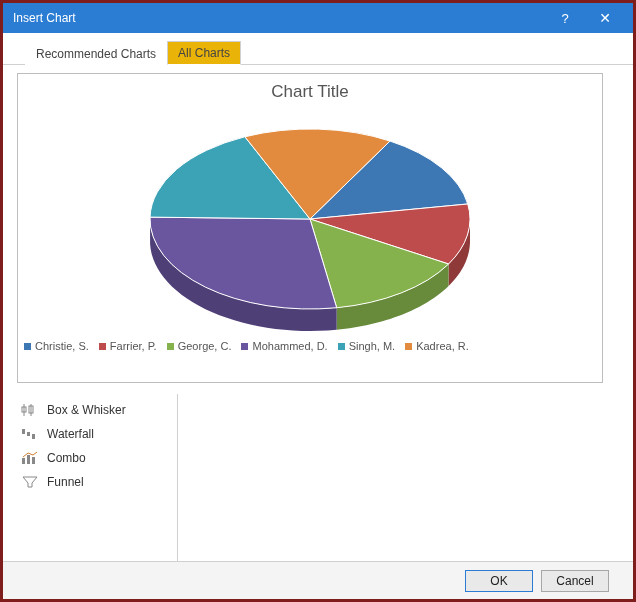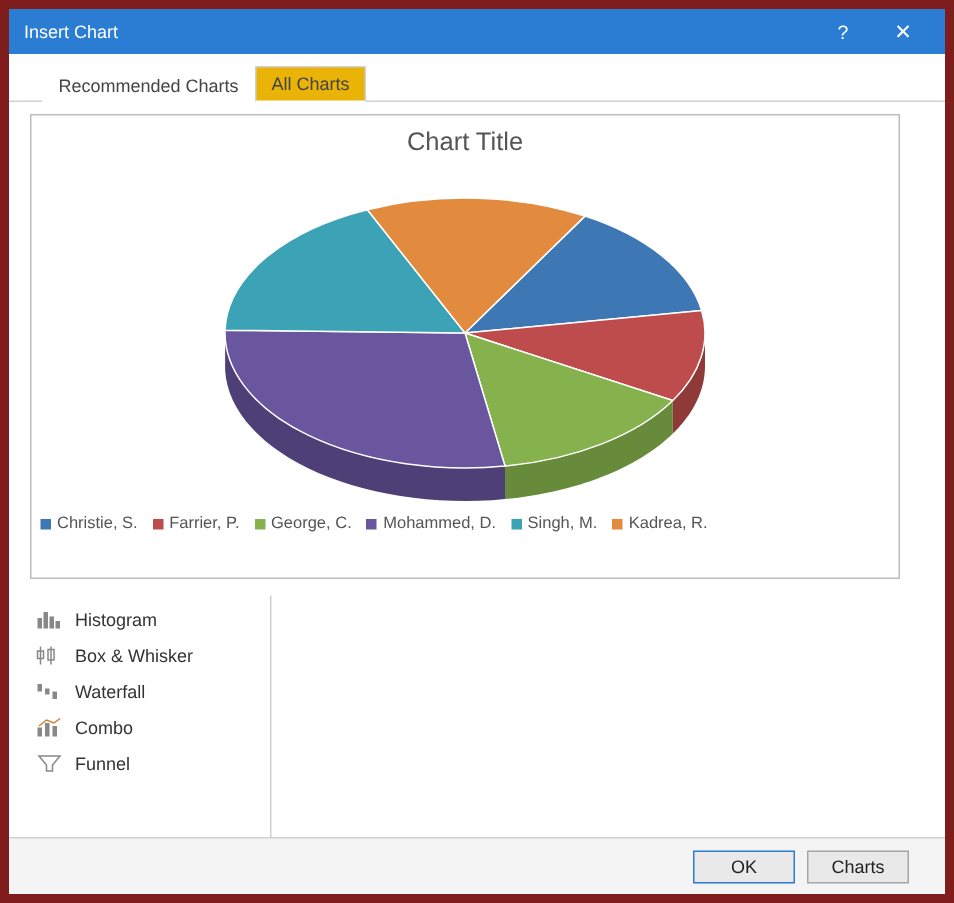--- a/index.html
+++ b/index.html
@@ -8,21 +8,21 @@
     font-size: 12px;
     background: #888;
     width: 636px;
     height: 602px;
     overflow: hidden;
   }
   .dialog {
     width: 636px;
     height: 602px;
     background: #fff;
-    border: 6px solid #7f1d1d;
+    border: 3px solid #7f1d1d;
     display: flex;
     flex-direction: column;
   }
   .titlebar {
     height: 30px;
     background: #2b7cd3;
     display: flex;
     align-items: center;
     padding: 0 8px 0 10px;
     color: #fff;
@@ -221,31 +221,20 @@
             </span>
           </div>
       </div>
     </div>
 
     <div class="body-bottom">
       <div class="sidebar-list" id="sidebar-list">
           <div class="sidebar-item">
             <span class="sidebar-icon">
               <svg width="18" height="14">
-                <rect x="1" y="6" width="3" height="7" fill="#888"></rect>
-                <rect x="5" y="2" width="3" height="11" fill="#888"></rect>
-                <rect x="9" y="5" width="3" height="8" fill="#888"></rect>
-                <rect x="13" y="8" width="3" height="5" fill="#888"></rect>
-              </svg>
-            </span>
-            <span>Histogram</span>
-          </div>
-          <div class="sidebar-item">
-            <span class="sidebar-icon">
-              <svg width="18" height="14">
                 <line x1="3" y1="1" x2="3" y2="13" stroke="#888"></line>
                 <rect x="1" y="4" width="4" height="5" fill="none" stroke="#888"></rect>
                 <line x1="10" y1="1" x2="10" y2="13" stroke="#888"></line>
                 <rect x="8" y="3" width="4" height="7" fill="none" stroke="#888"></rect>
               </svg>
             </span>
             <span>Box &amp; Whisker</span>
           </div>
           <div class="sidebar-item">
             <span class="sidebar-icon">
@@ -277,16 +266,16 @@
             <span>Funnel</span>
           </div>
         </div>
       <div style="flex:1"></div>
     </div>
 
   </div>
 
   <div class="footer">
     <button class="btn primary">OK</button>
-    <button class="btn">Charts</button>
+    <button class="btn">Cancel</button>
   </div>
 
 </div>
 
 </body></html>

